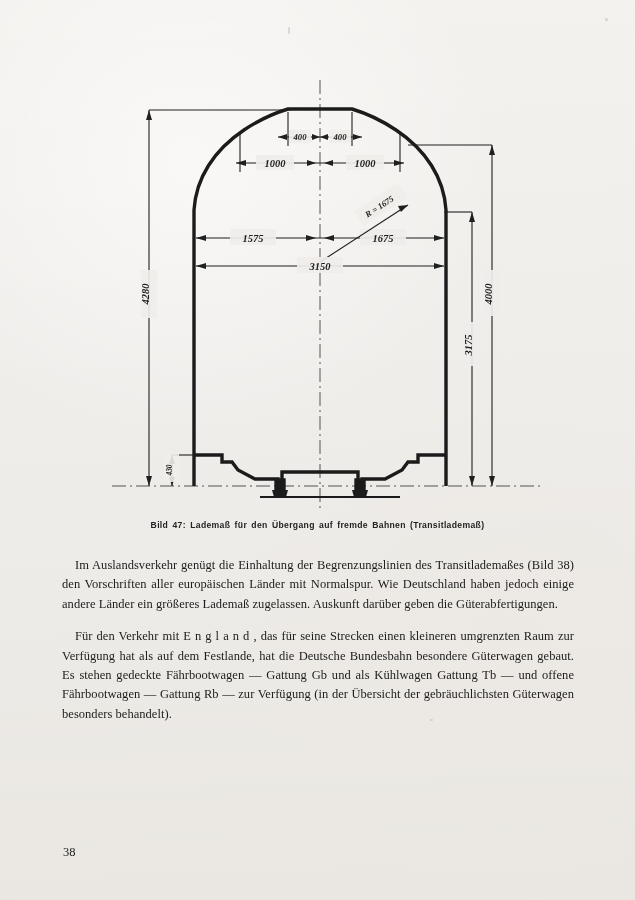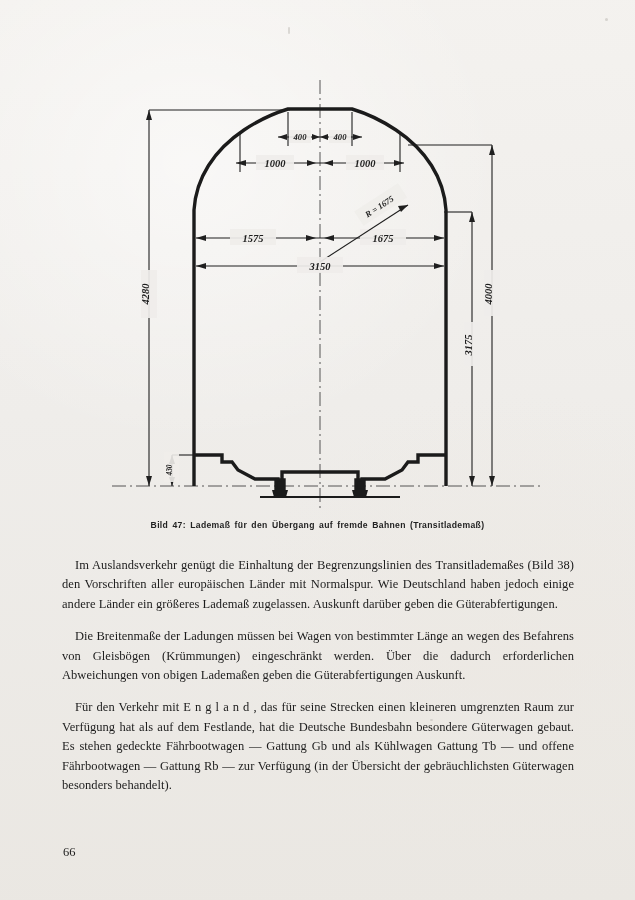--- a/index.html
+++ b/index.html
@@ -269,17 +269,16 @@
   <rect x="484" y="270" width="16" height="46" fill="#efedea" opacity=".92"></rect>
   <text class="dim" x="492" y="294" text-anchor="middle" transform="rotate(-90 492 294)">4000</text>
 
 </svg>
 </div>
 
 <div id="caption">Bild 47: Lademaß für den Übergang auf fremde Bahnen (Transitlademaß)</div>
 
 <div id="body-text">
   <p class="para">Im Auslandsverkehr genügt die Einhaltung der Begrenzungslinien des Transitlademaßes (Bild 38) den Vorschriften aller europäischen Länder mit Normalspur. Wie Deutschland haben jedoch einige andere Länder ein größeres Lademaß zugelassen. Auskunft darüber geben die Güterabfertigungen.</p>
-  <p class="para">Die Breitenmaße der Ladungen müssen bei Wagen von bestimmter Länge an wegen des Befahrens von Gleisbögen (Krümmungen) eingeschränkt werden. Über die dadurch erforderlichen Abweichungen von obigen Lademaßen geben die Güterabfertigungen Auskunft.</p>
   <p class="para">Für den Verkehr mit E n g l a n d , das für seine Strecken einen kleineren umgrenzten Raum zur Verfügung hat als auf dem Festlande, hat die Deutsche Bundesbahn besondere Güterwagen gebaut. Es stehen gedeckte Fährbootwagen — Gattung Gb und als Kühlwagen Gattung Tb — und offene Fährbootwagen — Gattung Rb — zur Verfügung (in der Übersicht der gebräuchlichsten Güterwagen besonders behandelt).</p>
 </div>
 
-<div id="page-number">66</div>
+<div id="page-number">38</div>
 
 </body></html>

